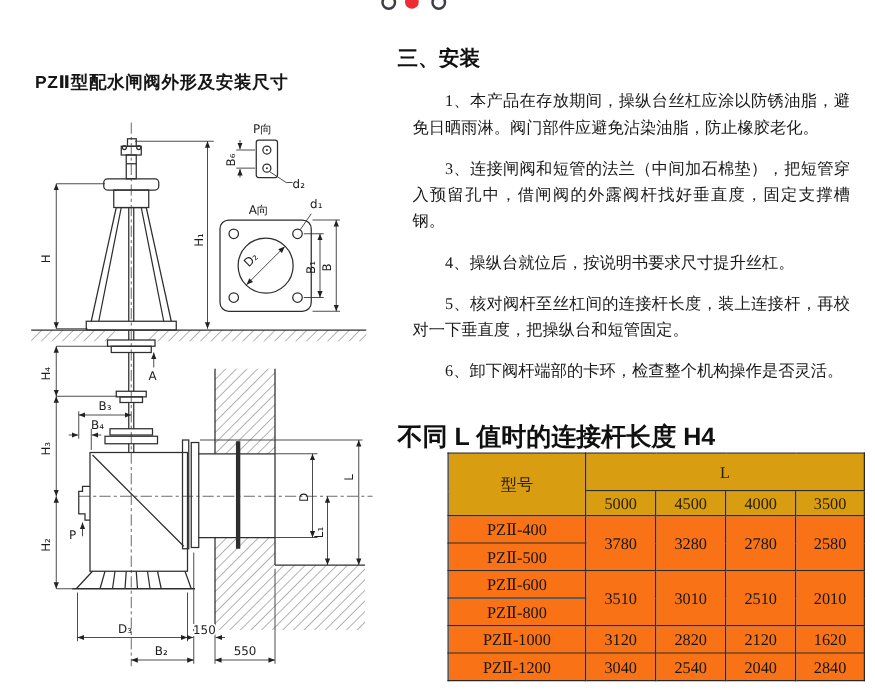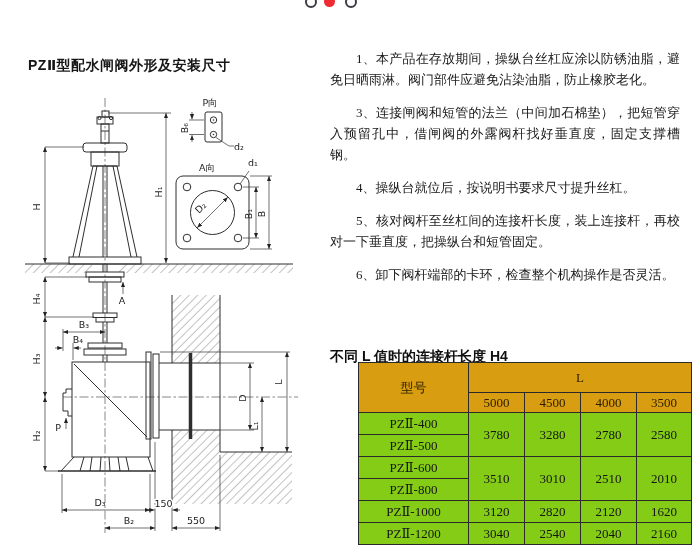--- a/index.html
+++ b/index.html
@@ -10,32 +10,32 @@
        border:2px solid #3c3c44;background:#fff;cursor:pointer}
   .dot.active{width:11px;height:11px;border:none;background:#ee2b33;top:-4px}
   
   #drawing-title{position:absolute;left:28px;top:57px;width:252px;text-align:left;
        font-weight:bold;font-size:14px;letter-spacing:.5px;color:#161616}
   
   #right-col{position:absolute;left:318px;top:36px;width:374px}
   #install-heading{margin:0 0 5px 0;font-size:16.5px;font-weight:bold;color:#101010}
   p.item{margin:12px;font-size:13px;line-height:21px;text-align:justify;text-indent:2em;
        font-family:"Liberation Serif","DejaVu Serif",serif;color:#191919}
-  #table-title{position:absolute;left:318px;top:336px;margin:12px;font-size:14px;
+  #table-title{position:absolute;left:318px;top:336px;margin:0;font-size:20px;
        font-weight:bold;color:#101010}
   
   #h4-table{position:absolute;left:358px;top:362px;width:333px;border-collapse:collapse;
        table-layout:fixed;font-family:"Liberation Serif","DejaVu Serif",serif;
        font-size:13px;color:#161616}
   #h4-table th,#h4-table td{border:1px solid #2a2a2a;text-align:center;padding:0;
        overflow:hidden;white-space:nowrap}
   #h4-table th{background:#d89d10;font-weight:normal;color:#2a1d00}
   #h4-table tr.hr1{height:30px}
   #h4-table tr.hr2{height:20px}
-  #h4-table tr.dr{height:22px;background:#84cc16}
+  #h4-table tr.dr{height:22px;background:#f97316}
   
   #dwg{position:absolute;left:0;top:0}
   #dwg text{font-family:"DejaVu Sans","Liberation Sans",sans-serif;font-size:9.5px;fill:#1c1c1c}
   .halo{paint-order:stroke;stroke:#fff;stroke-width:3px}
 </style>
 </head>
 <body>
 
 <div>
   <span class="dot" style="left:305px"></span>
@@ -211,20 +211,21 @@
     <text x="239" y="150">d₂</text>
     <text x="207" y="171" font-size="10.5">A向</text>
     <text transform="translate(203,210) rotate(-45)">D₂</text>
     <text x="253" y="166">d₁</text>
     <text transform="translate(252,214) rotate(-90)">B₁</text>
     <text transform="translate(265,214) rotate(-90)">B</text>
   </g>
 </svg>
 
 <div id="right-col">
+  <h2 id="install-heading">三、安装</h2>
   <p class="item">1、本产品在存放期间，操纵台丝杠应涂以防锈油脂，避免日晒雨淋。阀门部件应避免沾染油脂，防止橡胶老化。</p>
   <p class="item">3、连接闸阀和短管的法兰（中间加石棉垫），把短管穿入预留孔中，借闸阀的外露阀杆找好垂直度，固定支撑槽钢。</p>
   <p class="item">4、操纵台就位后，按说明书要求尺寸提升丝杠。</p>
   <p class="item">5、核对阀杆至丝杠间的连接杆长度，装上连接杆，再校对一下垂直度，把操纵台和短管固定。</p>
   <p class="item">6、卸下阀杆端部的卡环，检查整个机构操作是否灵活。</p>
 </div>
 
 <p id="table-title">不同 L 值时的连接杆长度 H4</p>
 
 <table id="h4-table">
@@ -271,16 +272,16 @@
       <td>3120</td>
       <td>2820</td>
       <td>2120</td>
       <td>1620</td>
     </tr>
     <tr class="dr">
       <td>PZⅡ-1200</td>
       <td>3040</td>
       <td>2540</td>
       <td>2040</td>
-      <td>2160</td>
+      <td>2840</td>
     </tr>
   </tbody>
 </table>
 
 </body></html>

